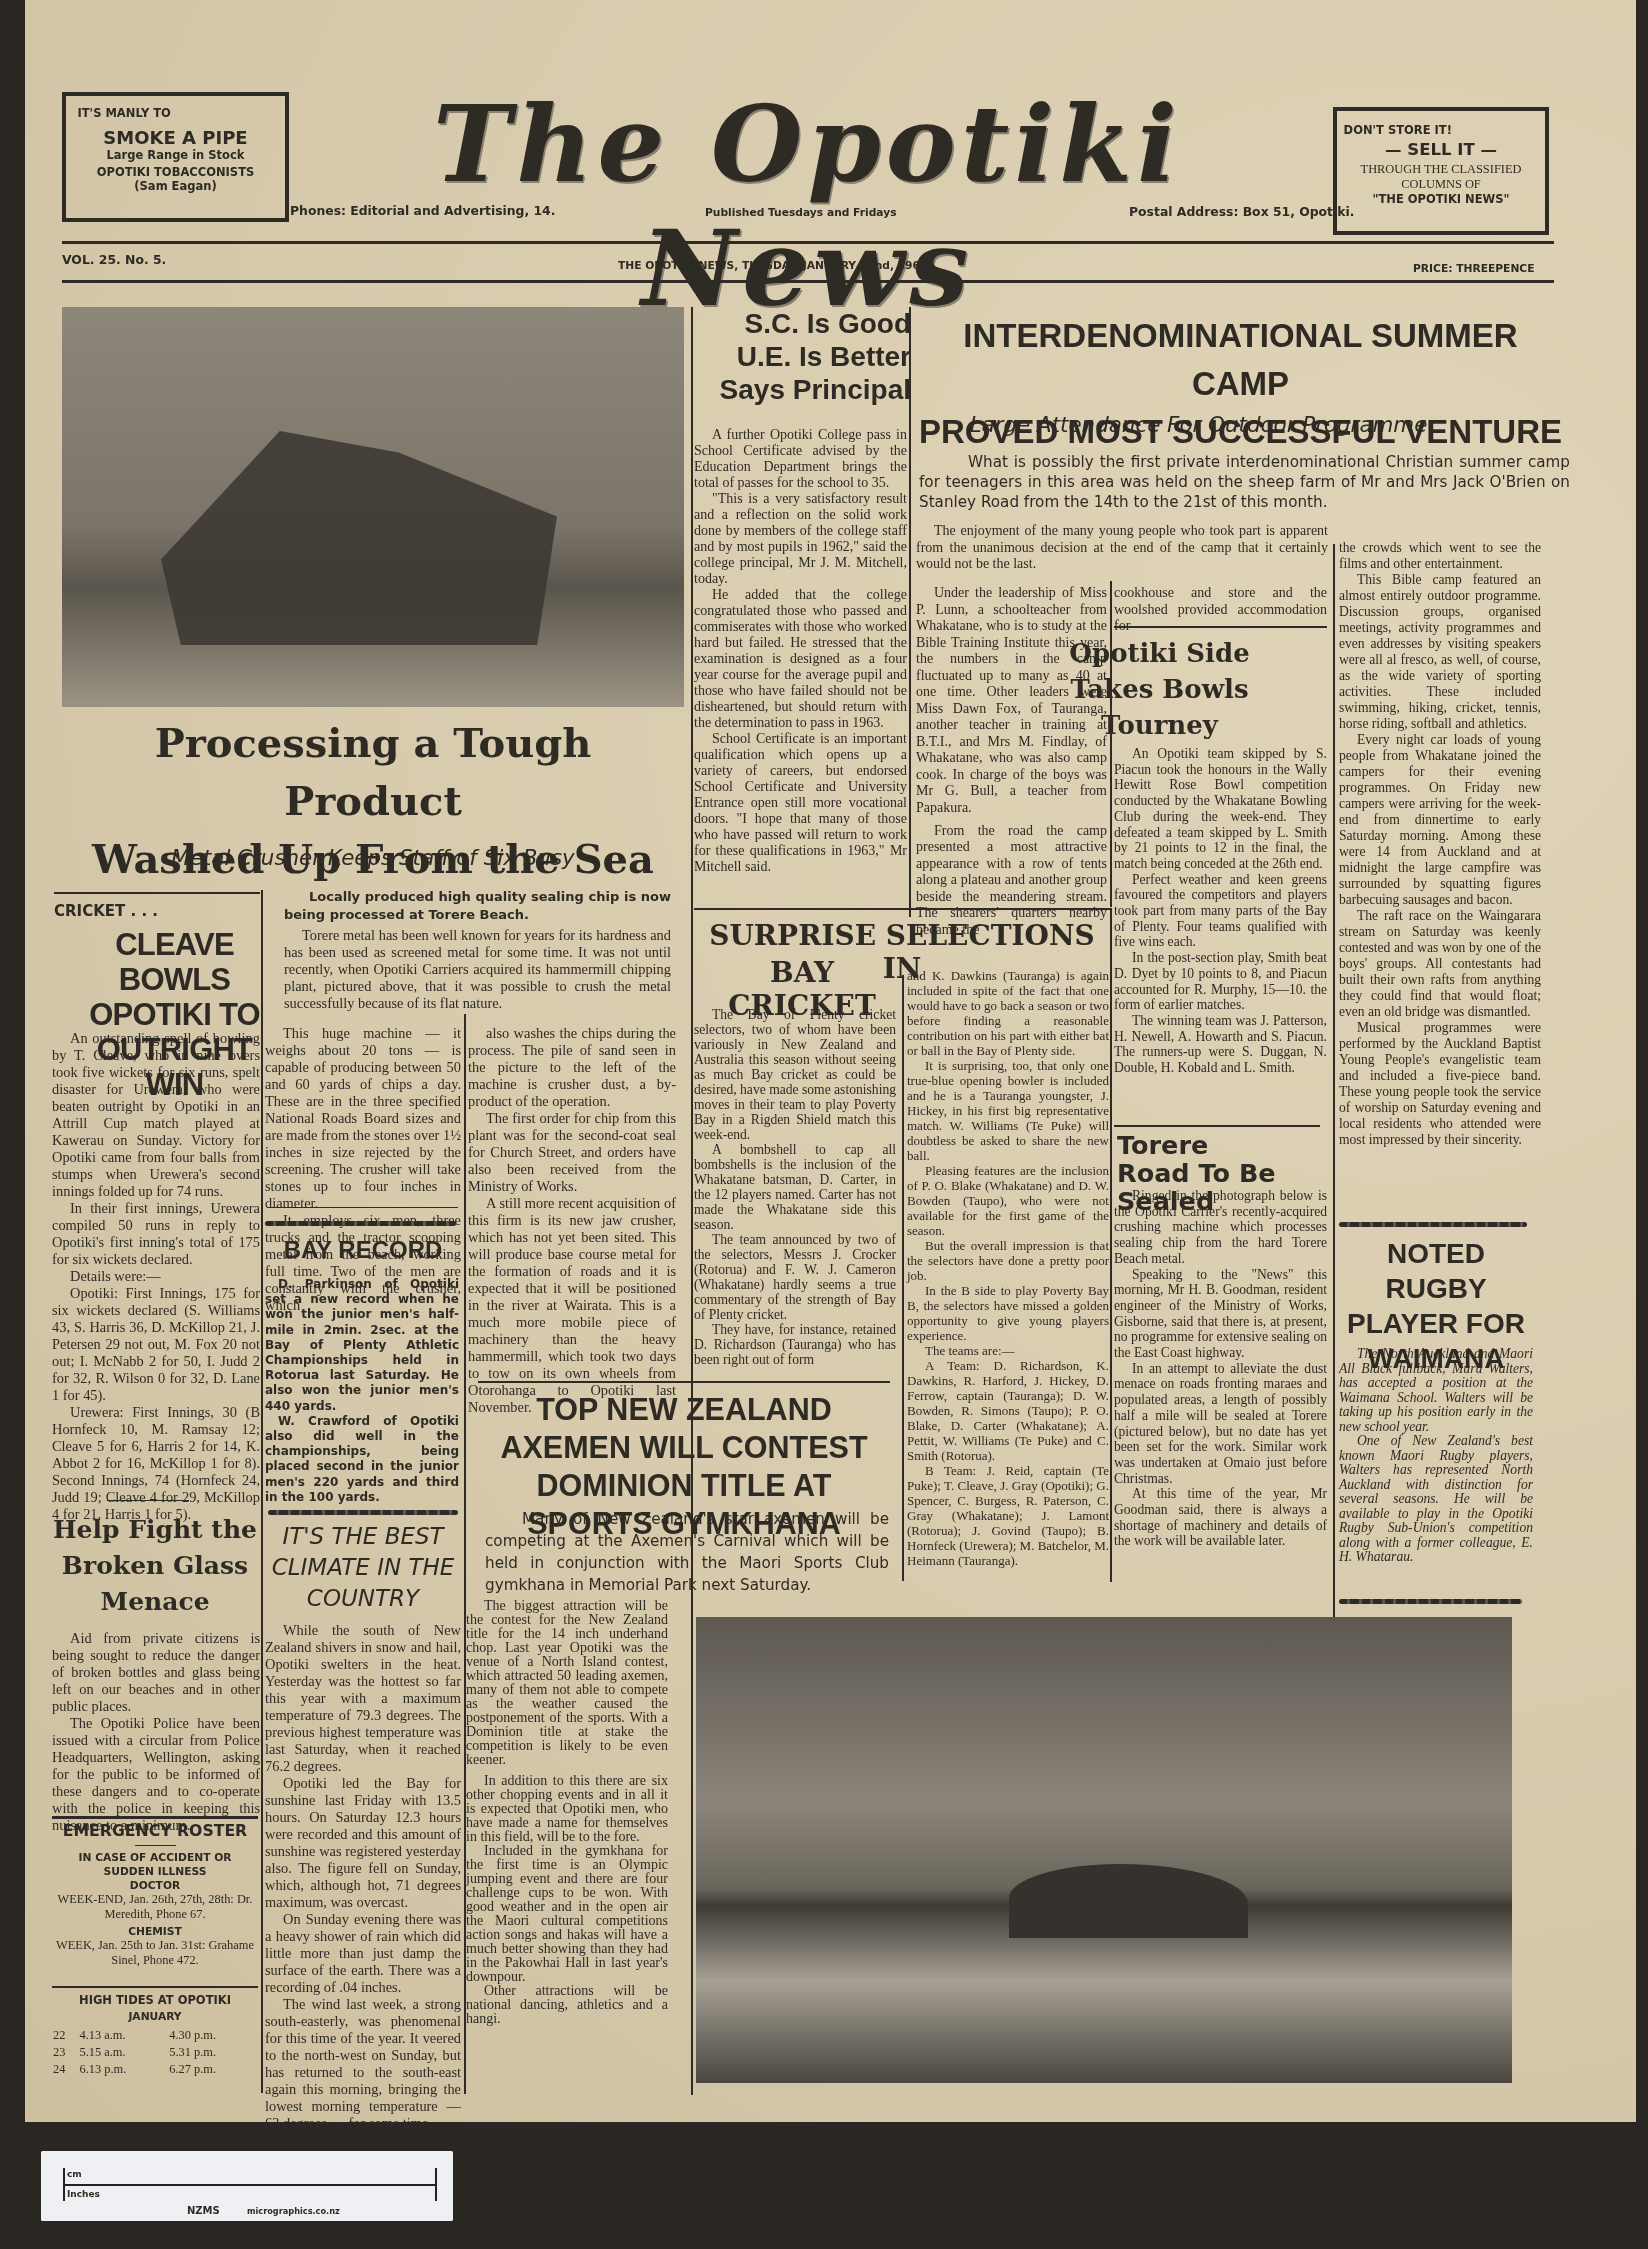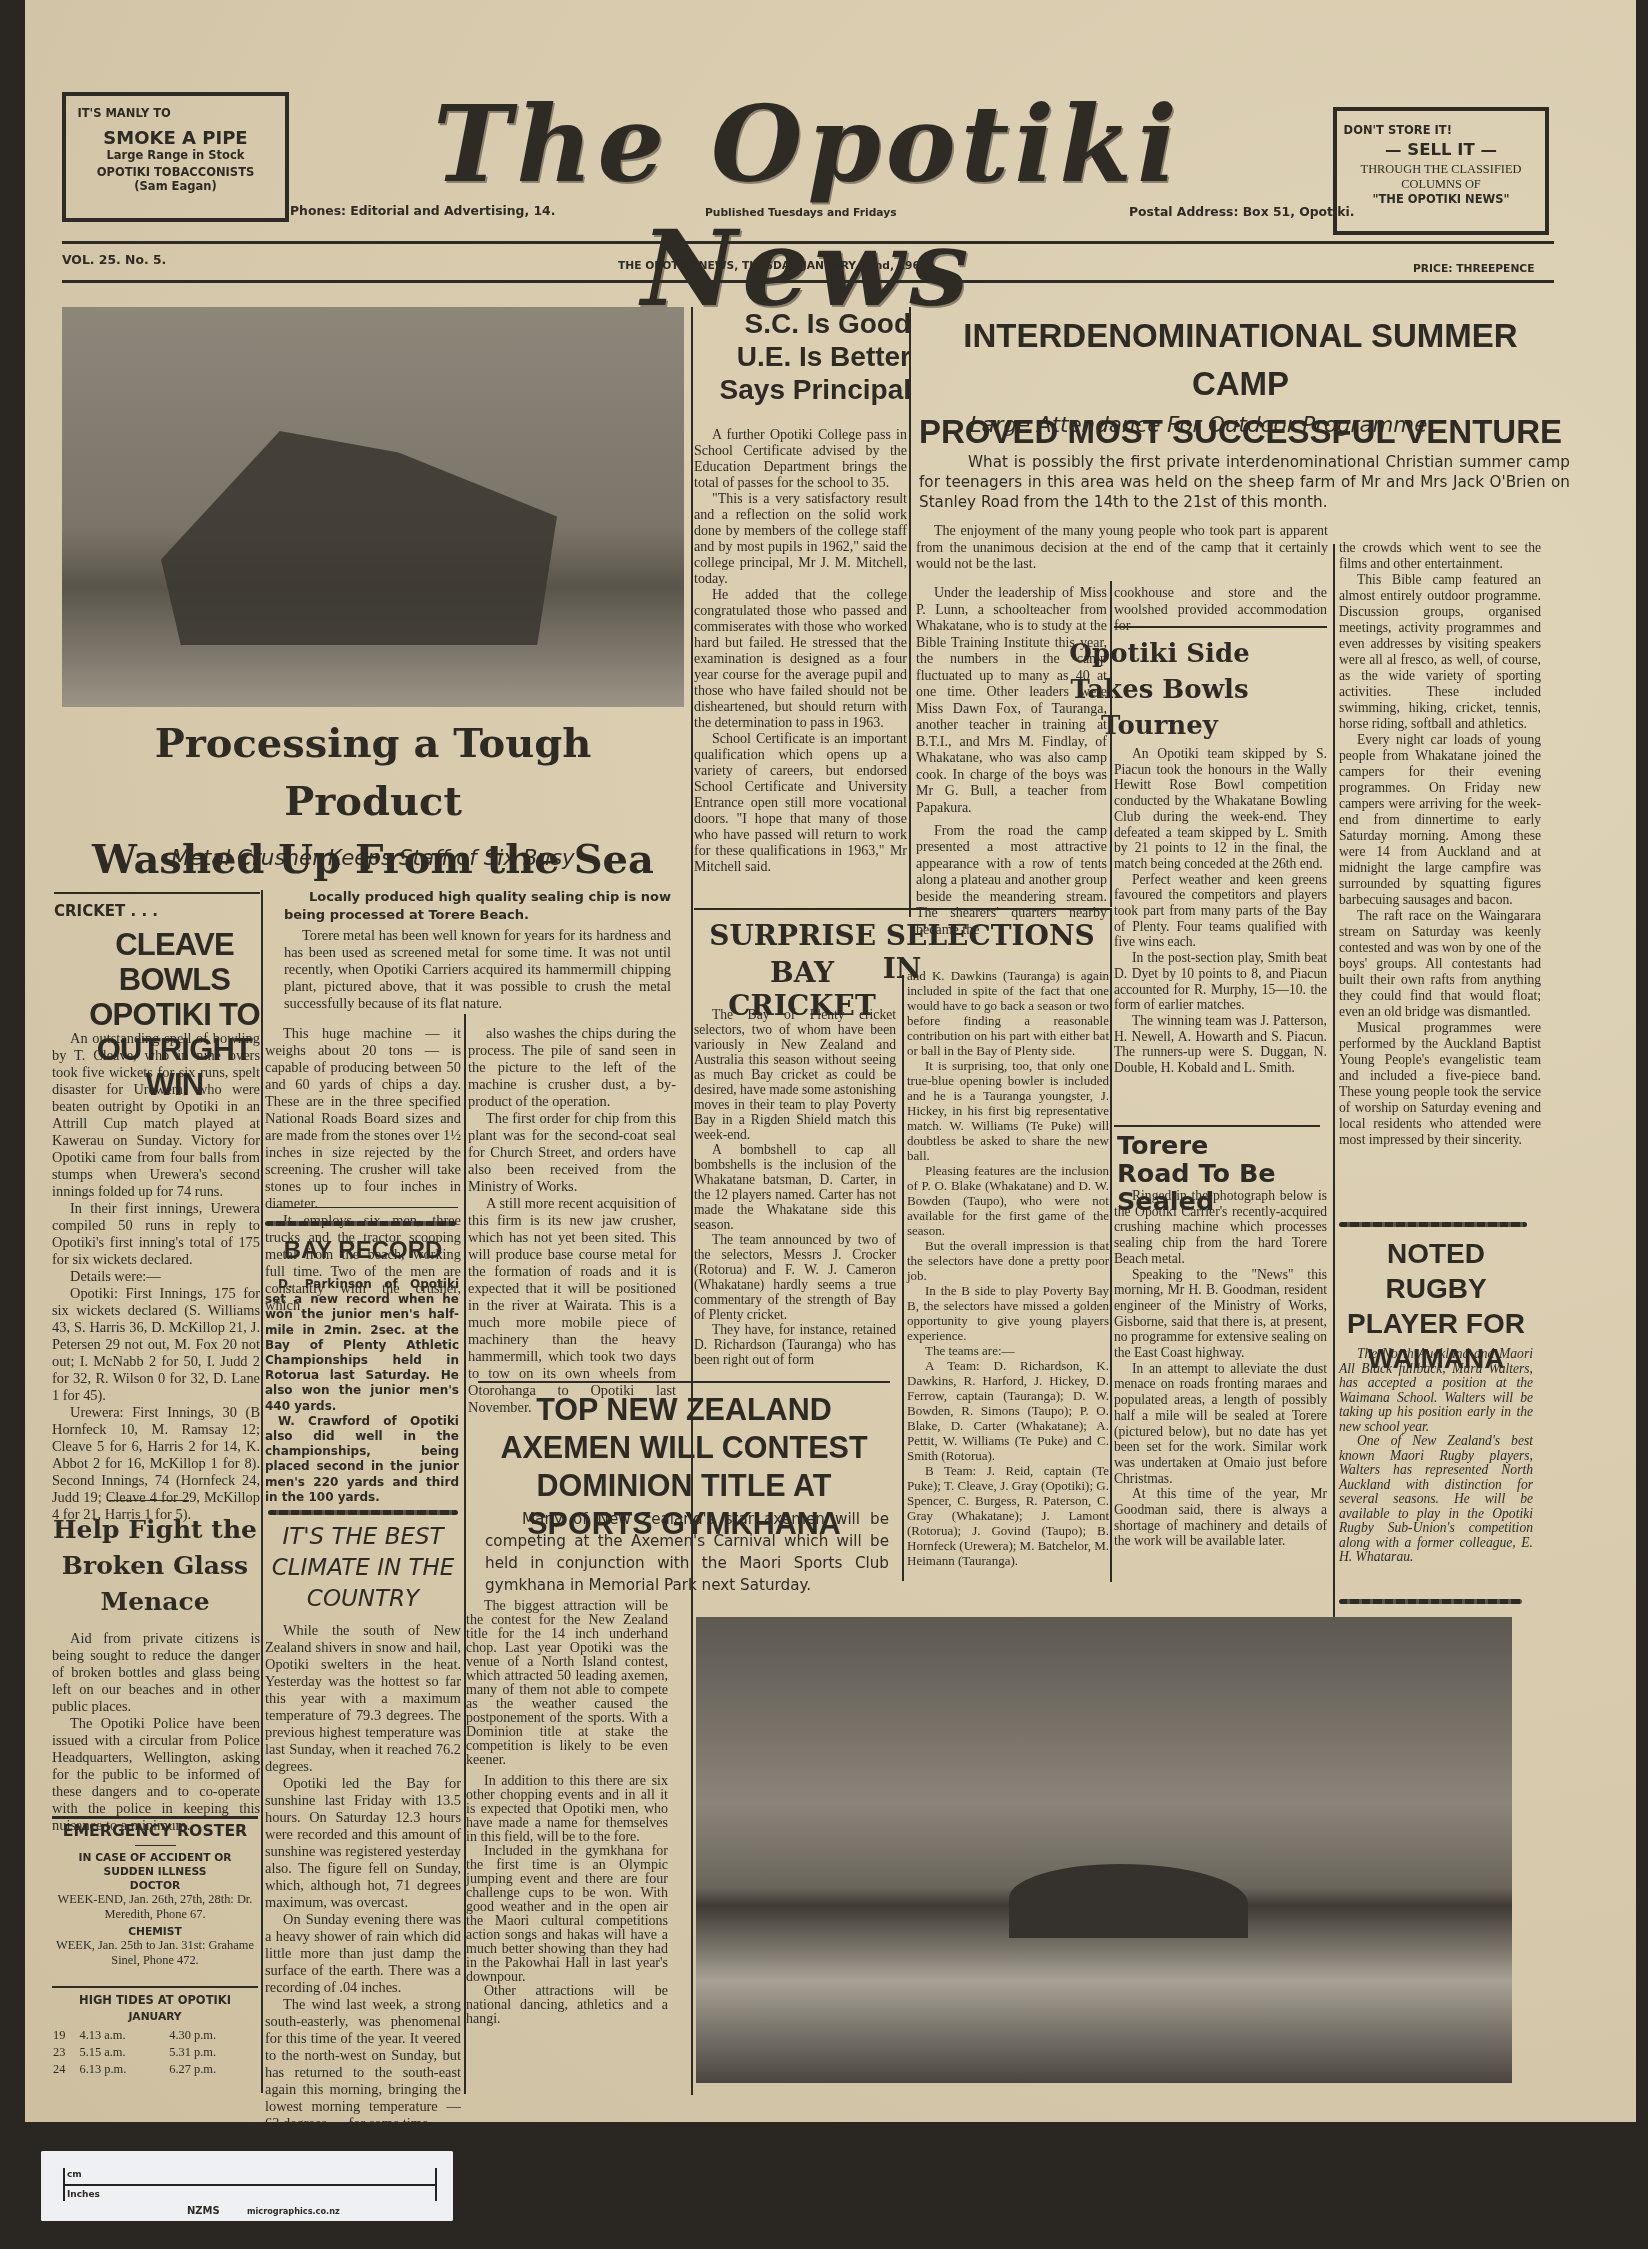--- a/index.html
+++ b/index.html
@@ -91,21 +91,21 @@
   <div style="font-family:'Liberation Serif',serif;font-size:12.4px;line-height:15px;">WEEK, Jan. 25th to Jan. 31st: Grahame Sinel, Phone 472.</div>
 </div>
 
 <div class="rule" style="left:52px;top:1986px;width:206px;height:1.6px;"></div>
 <div class="abs" style="left:52px;top:1993px;width:206px;">
   <div class="center" style="font-family:'DejaVu Sans',sans-serif;font-weight:bold;font-size:11.5px;">HIGH TIDES AT OPOTIKI</div>
   <div class="center" style="font-family:'DejaVu Sans',sans-serif;font-weight:bold;font-size:10.7px;margin:3.3px 0;">JANUARY</div>
   <table style="width:100%;font-family:'Liberation Serif',serif;font-size:12.4px;border-collapse:collapse;">
     <tbody>
         <tr>
-          <td>19</td>
+          <td>22</td>
           <td>4.13 a.m.</td>
           <td>4.30 p.m.</td>
         </tr>
     <tr>
           <td>23</td>
           <td>5.15 a.m.</td>
           <td>5.31 p.m.</td>
         </tr>
     <tr>
           <td>24</td>
@@ -138,21 +138,21 @@
 <div class="wavy" style="left:265px;top:1221px;width:191px;"></div>
 <div class="abs center" style="left:265px;top:1236px;width:196px;font-family:'Liberation Sans',sans-serif;font-weight:bold;font-size:24px;">BAY RECORD</div>
 <div class="abs lead" style="left:265px;top:1277px;width:194px;font-size:12px;line-height:15.2px;">
   <div style="text-indent:13px;">D. Parkinson of Opotiki set a new record when he won the junior men's half-mile in 2min. 2sec. at the Bay of Plenty Athletic Championships held in Rotorua last Saturday. He also won the junior men's 440 yards.</div>
   <div style="text-indent:13px;">W. Crawford of Opotiki also did well in the championships, being placed second in the junior men's 220 yards and third in the 100 yards.</div>
 </div>
 
 <div class="wavy" style="left:268px;top:1510px;width:190px;"></div>
 <div class="abs center" style="left:264px;top:1521px;width:198px;font-family:'DejaVu Sans',sans-serif;font-style:italic;font-size:23px;line-height:31px;">IT'S THE BEST CLIMATE IN THE COUNTRY</div>
 <div class="abs body" style="left:265px;top:1622px;width:196px;">
-  <p>While the south of New Zealand shivers in snow and hail, Opotiki swelters in the heat. Yesterday was the hottest so far this year with a maximum temperature of 79.3 degrees. The previous highest temperature was last Sunday, when it reached 76.2 degrees.</p>
+  <p>While the south of New Zealand shivers in snow and hail, Opotiki swelters in the heat. Yesterday was the hottest so far this year with a maximum temperature of 79.3 degrees. The previous highest temperature was last Saturday, when it reached 76.2 degrees.</p>
   <p>Opotiki led the Bay for sunshine last Friday with 13.5 hours. On Saturday 12.3 hours were recorded and this amount of sunshine was registered yesterday also. The figure fell on Sunday, which, although hot, 71 degrees maximum, was overcast.</p>
   <p>On Sunday evening there was a heavy shower of rain which did little more than just damp the surface of the earth. There was a recording of .04 inches.</p>
   <p>The wind last week, a strong south-easterly, was phenomenal for this time of the year. It veered to the north-west on Sunday, but has returned to the south-east again this morning, bringing the lowest morning temperature — 63 degrees — for some time.</p>
 </div>
 
 <div class="abs" style="left:701px;top:307px;width:210px;font-family:'Liberation Sans',sans-serif;font-weight:bold;font-size:28px;line-height:33px;text-align:right;">S.C. Is Good U.E. Is Better Says Principal</div>
 <div class="abs body" style="left:694px;top:427px;width:213px;font-size:14px;line-height:16px;">
   <p>A further Opotiki College pass in School Certificate advised by the Education Department brings the total of passes for the school to 35.</p>
   <p>"This is a very satisfactory result and a reflection on the solid work done by members of the college staff and by most pupils in 1962," said the college principal, Mr J. M. Mitchell, today.</p>
   <p>He added that the college congratulated those who passed and commiserates with those who worked hard but failed. He stressed that the examination is designed as a four year course for the average pupil and those who have failed should not be disheartened, but should return with the determination to pass in 1963.</p>

